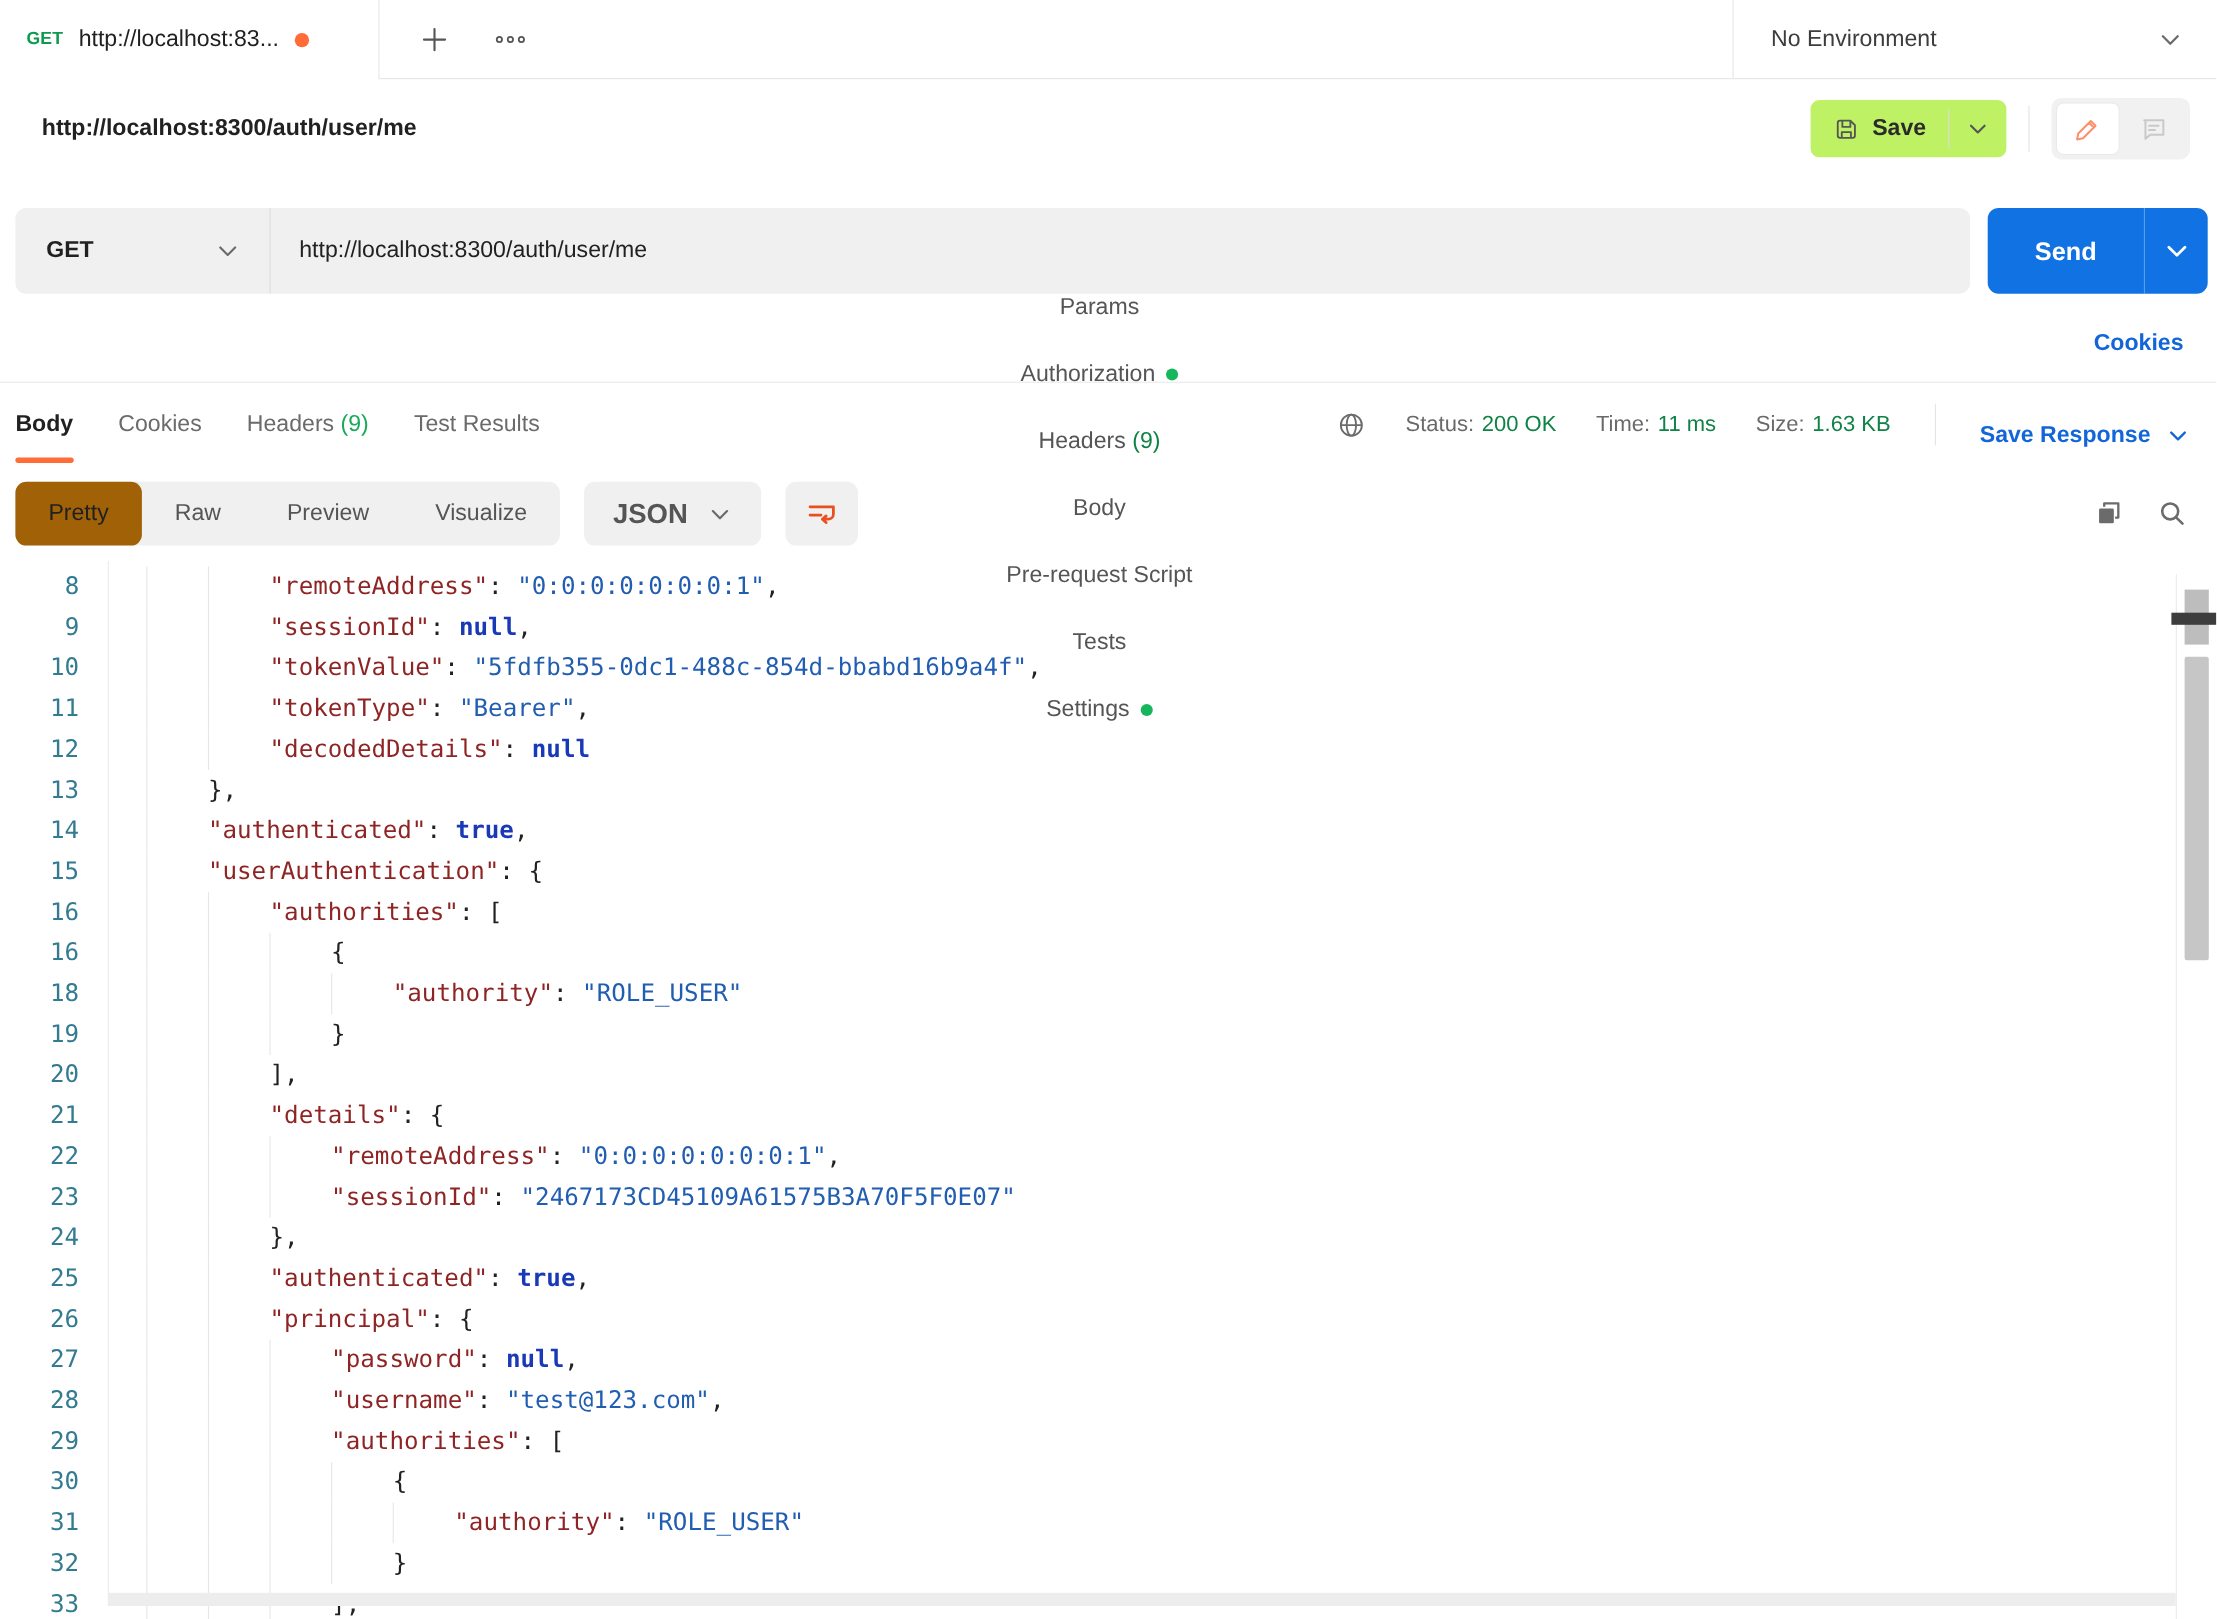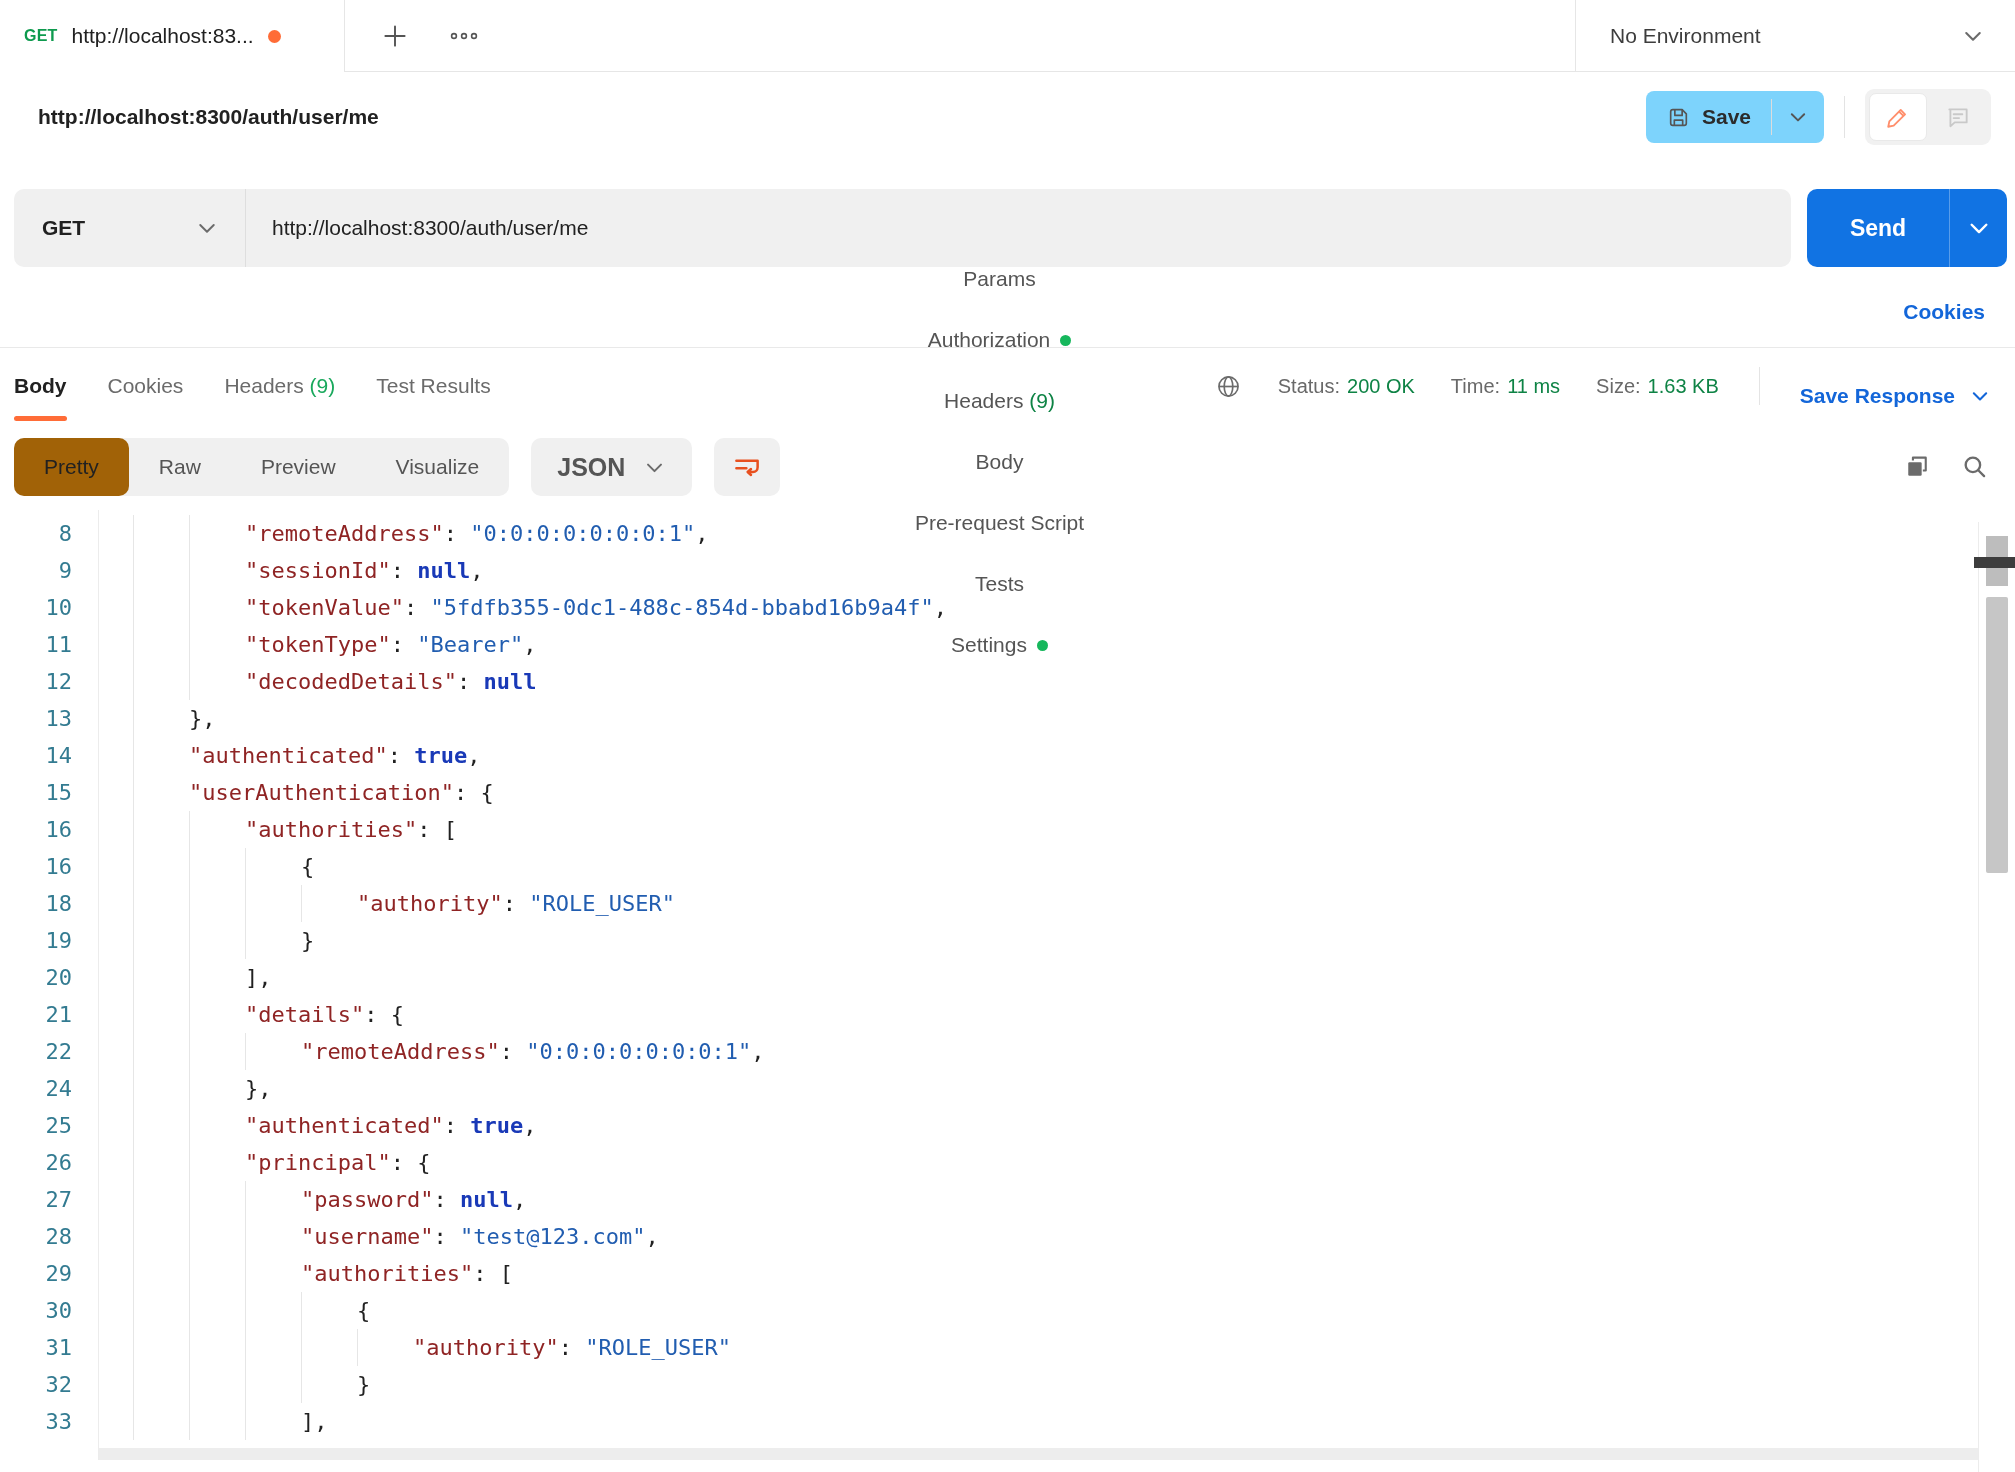--- a/index.html
+++ b/index.html
@@ -19,21 +19,21 @@
   .tab-rest { flex:1; border-bottom:1px solid #e6e6e6; display:flex; align-items:center; gap:40px; padding-left:36px; color:#555; }
   .icon-btn { display:flex; align-items:center; justify-content:center; cursor:pointer; }
   .env { width:440px; border-left:1px solid #e6e6e6; border-bottom:1px solid #e6e6e6; display:flex; align-items:center; justify-content:space-between; padding:0 30px 0 34px; }
   .env-label { font-size:21px; color:#3d3d3d; }
   .chev { color:#6b6b6b; }
 
   
   .titlerow { height:90px; display:flex; align-items:center; justify-content:space-between; padding:0 24px 0 38px; }
   .req-title { font-size:21px; font-weight:700; color:#212121; }
   .title-actions { display:flex; align-items:center; gap:20px; }
-  .save-btn { display:flex; align-items:stretch; background:#7dd3fc; border-radius:8px; overflow:hidden; height:52px; }
+  .save-btn { display:flex; align-items:stretch; background:#bef264; border-radius:8px; overflow:hidden; height:52px; }
   .save-main { display:flex; align-items:center; gap:11px; padding:0 20px; font-size:21px; font-weight:700; color:#2b2b2b; cursor:pointer; }
   .save-sep { width:1px; background:#dcdcdc; margin:8px 0; }
   .save-caret { display:flex; align-items:center; padding:0 15px; cursor:pointer; }
   .vdiv { width:1px; height:42px; background:#e3e3e3; }
   .edit-group { background:#f1f1f1; border-radius:9px; padding:4px; display:flex; gap:2px; height:56px; }
   .seg { width:58px; border-radius:7px; display:flex; align-items:center; justify-content:center; cursor:pointer; }
   .seg-edit { background:#fff; border:1px solid #e9e9e9; color:#ff8e6b; }
   .seg-comment { color:#c9c9c9; }
 
   
@@ -414,20 +414,29 @@
         <div class="code-line">
           <div class="ln">22</div>
           <div class="lc">
             <div class="ind"></div>
             <div class="ind"></div>
             <div class="ind"></div>
             <div class="txt"><span class="tok-k">"remoteAddress"</span><span class="tok-p">: </span><span class="tok-s">"0:0:0:0:0:0:0:1"</span><span class="tok-p">,</span></div>
           </div>
         </div>
         <div class="code-line">
+          <div class="ln">23</div>
+          <div class="lc">
+            <div class="ind"></div>
+            <div class="ind"></div>
+            <div class="ind"></div>
+            <div class="txt"><span class="tok-k">"sessionId"</span><span class="tok-p">: </span><span class="tok-s">"2467173CD45109A61575B3A70F5F0E07"</span></div>
+          </div>
+        </div>
+        <div class="code-line">
           <div class="ln">24</div>
           <div class="lc">
             <div class="ind"></div>
             <div class="ind"></div>
             <div class="txt"><span class="tok-p">},</span></div>
           </div>
         </div>
         <div class="code-line">
           <div class="ln">25</div>
           <div class="lc">

